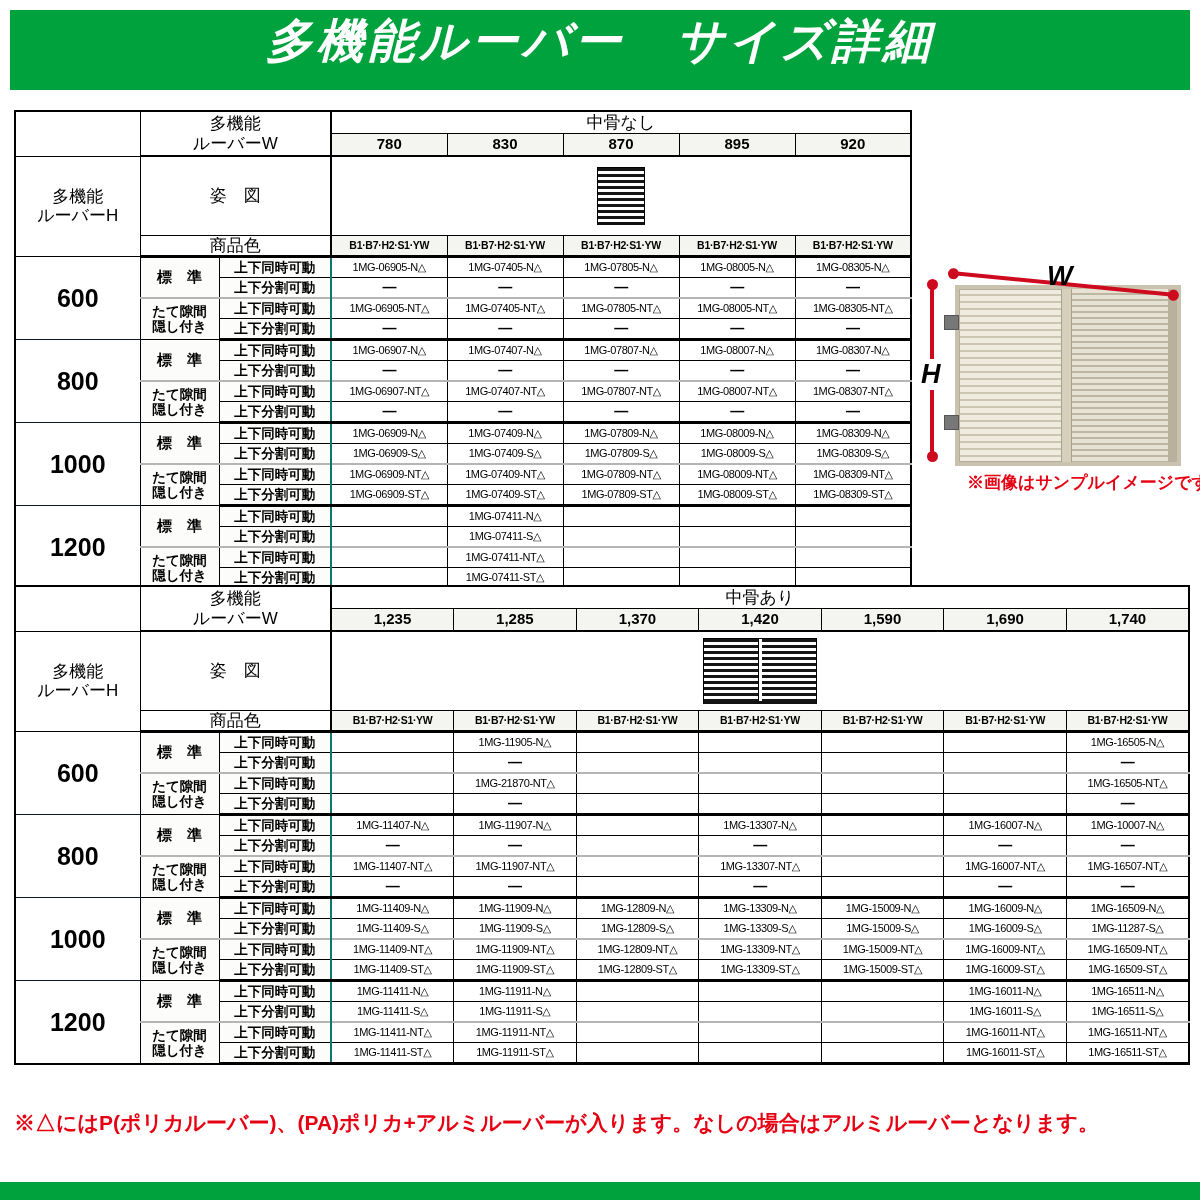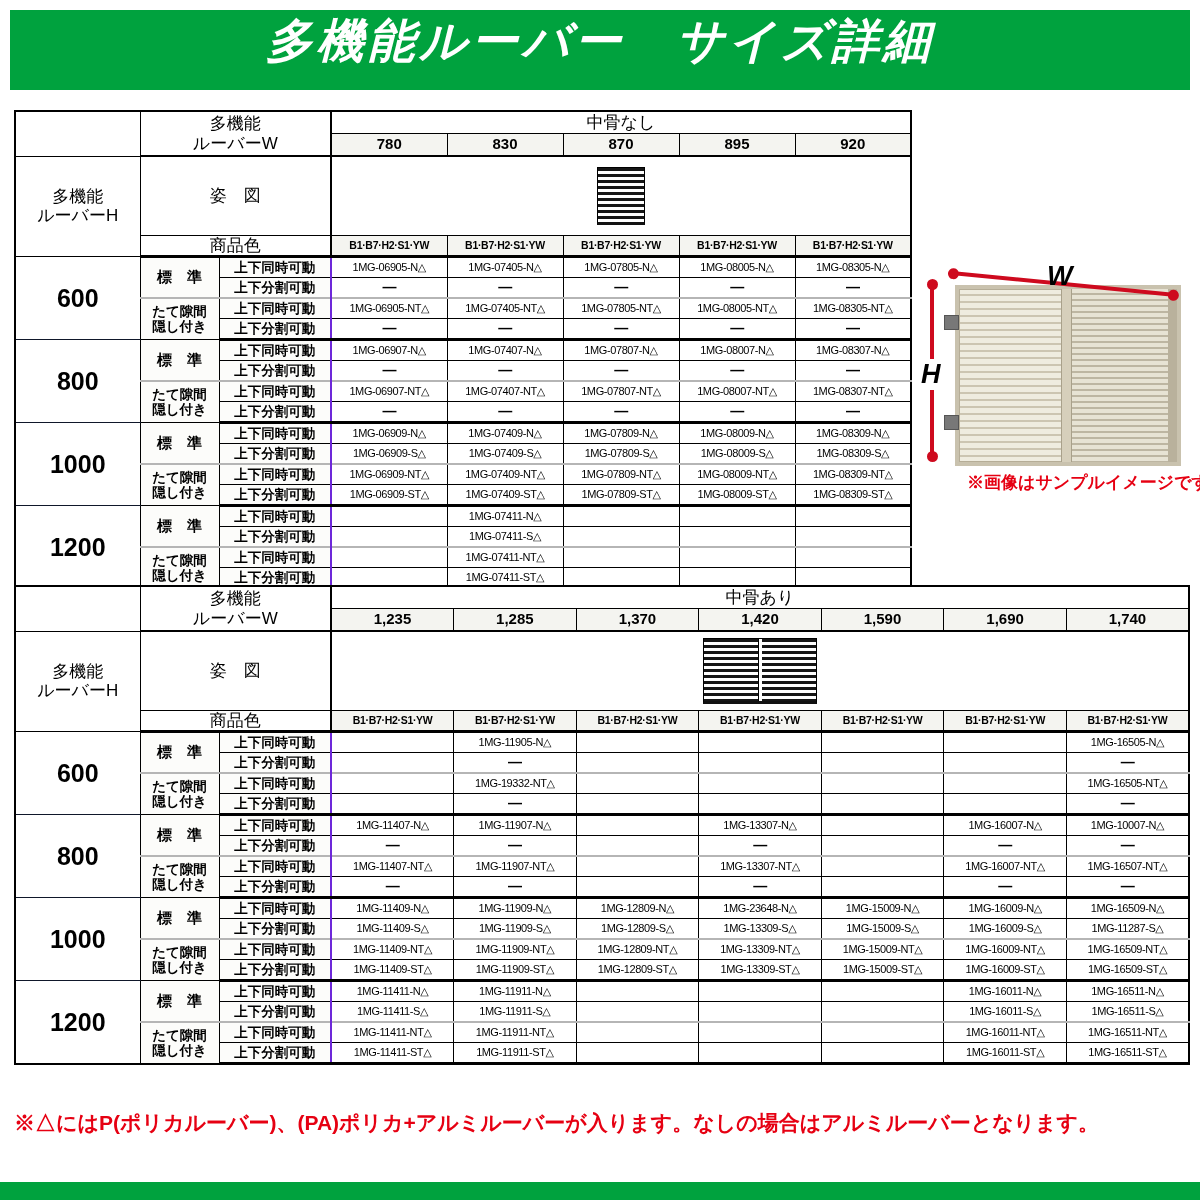--- a/index.html
+++ b/index.html
@@ -32,21 +32,21 @@
   thead tr:nth-child(2) td{height:21px;}
   .wval{font-weight:bold;font-size:15px;background:#f4f4f0;border-bottom:2px solid #000;}
   .wlabel{border-bottom:2px solid #000;}
   .figrow td{height:78px;}
   .colorrow td{height:17px;border-bottom:3px solid #000;}
   .ccode{font-size:10.5px;font-weight:bold;background:#f4f4f0;letter-spacing:-0.3px;}
   tbody td{height:19px;}
   .hval{font-size:25px;font-weight:bold;border-bottom:1px solid #0f172a;}
   .cat{font-size:15px;font-weight:bold;background:#fcfcfa;}
   .cat2{font-size:13.5px;}
-  .mv{font-size:13.5px;font-weight:bold;border-right:2px solid #6d28d9;background:#fcfcfa;}
+  .mv{font-size:13.5px;font-weight:bold;border-right:2px solid #0f766e;background:#fcfcfa;}
   .dcell{font-size:11px;letter-spacing:-0.4px;}
   .dashedb{border-bottom:1px dashed #000;}
   .grp-sep td{border-top:2px solid #b5b5b5;}
   .block-end td{border-bottom:3px solid #000;}
   .dashmark{font-size:14px;font-weight:bold;}
   
   .thumb{margin:0 auto;position:relative;border:1px solid #000;
     background:repeating-linear-gradient(180deg,#161616 0 3px,#ffffff 3px 6px);}
   .thumb-small{width:46px;height:54px;border-bottom:3px solid #111;}
   .thumb-large{width:112px;height:62px;border-bottom:3px solid #111;}
@@ -353,21 +353,21 @@
           <td class="dcell"></td>
           <td class="dcell"></td>
           <td class="dcell"></td>
           <td class="dcell"></td>
           <td class="dcell dashmark">―</td>
         </tr>
         <tr class="grp-sep">
           <td class="cat cat2" rowspan="2">たて隙間<br>隠し付き</td>
           <td class="mv dashedb">上下同時可動</td>
           <td class="dcell dashedb"></td>
-          <td class="dcell dashedb">1MG-19332-NT△</td>
+          <td class="dcell dashedb">1MG-21870-NT△</td>
           <td class="dcell dashedb"></td>
           <td class="dcell dashedb"></td>
           <td class="dcell dashedb"></td>
           <td class="dcell dashedb"></td>
           <td class="dcell dashedb">1MG-16505-NT△</td>
         </tr>
         <tr class="block-end">
           <td class="mv">上下分割可動</td>
           <td class="dcell"></td>
           <td class="dcell dashmark">―</td>
@@ -420,21 +420,21 @@
           <td class="dcell dashmark">―</td>
           <td class="dcell dashmark">―</td>
         </tr>
         <tr>
           <td class="hval" rowspan="4">1000</td>
           <td class="cat" rowspan="2">標　準</td>
           <td class="mv dashedb">上下同時可動</td>
           <td class="dcell dashedb">1MG-11409-N△</td>
           <td class="dcell dashedb">1MG-11909-N△</td>
           <td class="dcell dashedb">1MG-12809-N△</td>
-          <td class="dcell dashedb">1MG-23648-N△</td>
+          <td class="dcell dashedb">1MG-13309-N△</td>
           <td class="dcell dashedb">1MG-15009-N△</td>
           <td class="dcell dashedb">1MG-16009-N△</td>
           <td class="dcell dashedb">1MG-16509-N△</td>
         </tr>
         <tr>
           <td class="mv">上下分割可動</td>
           <td class="dcell">1MG-11409-S△</td>
           <td class="dcell">1MG-11909-S△</td>
           <td class="dcell">1MG-12809-S△</td>
           <td class="dcell">1MG-13309-S△</td>

